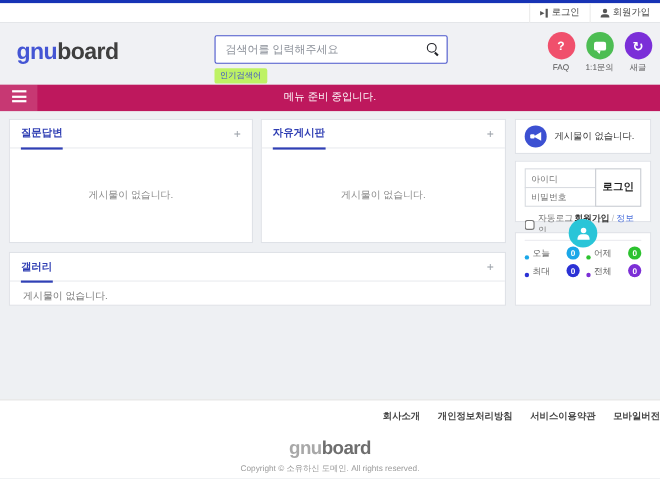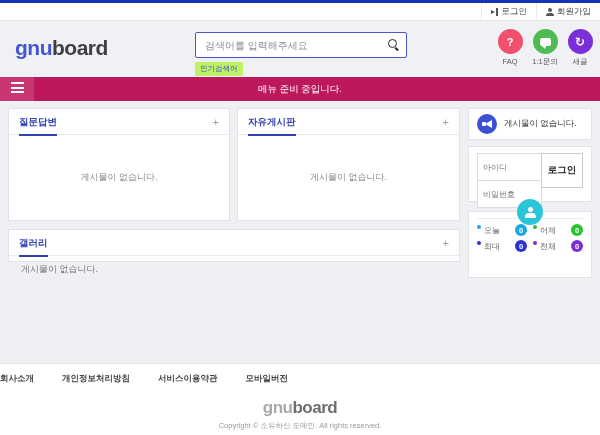--- a/index.html
+++ b/index.html
@@ -81,39 +81,39 @@
                  height:26px; line-height:26px; cursor:pointer; }
   .panel-title::after { content:""; position:absolute; left:0; bottom:-1px; height:2px; width:100%;
                         background:#3040b5; }
   .panel-plus { color:#9aa0a8; font-size:11px; cursor:pointer; line-height:26px; }
   .empty-center { height:85px; display:flex; align-items:center; justify-content:center;
                   color:#888; font-size:9px; }
   .empty-left { padding:7px 12px; color:#777; font-size:9px; }
 
   .panel-qa   { left:8px;   top:108px; width:222px; height:113px; }
   .panel-free { left:237px; top:108px; width:223px; height:113px; }
-  .panel-gallery { left:8px; top:229px; width:452px; height:33px; }
+  .panel-gallery { left:8px; top:229px; width:452px; height:49px; }
 
   
   .side-notice { left:468px; top:108px; width:124px; height:32px; display:flex; align-items:center;
                  padding:0 8px; }
   .notice-circle { width:20px; height:20px; border-radius:50%; background:#3c50d2; flex:0 0 20px;
                    display:flex; align-items:center; justify-content:center; }
   .icon-megaphone { position:relative; width:10px; height:9px; }
   .icon-megaphone::before { content:""; position:absolute; left:3px; top:0;
                             border-top:4.5px solid transparent; border-bottom:4.5px solid transparent;
                             border-right:7px solid #fff; }
   .icon-megaphone::after { content:""; position:absolute; left:0; top:2.5px; width:4px; height:4px;
                            background:#fff; border-radius:1px; }
   .notice-text { font-size:8.5px; color:#333; margin-left:7px; }
 
   .side-login { left:468px; top:146px; width:124px; height:56px; padding:6px 8px; }
   .login-row { display:flex; }
   .login-inputs { flex:1; display:flex; flex-direction:column; }
-  .li-input { width:100%; height:28px; border:1px solid #d9dce1; padding:0 5px; font-size:8px;
+  .li-input { width:100%; height:18px; border:1px solid #d9dce1; padding:0 5px; font-size:8px;
               color:#333; outline:none; background:#fff; font-family:inherit; }
   .li-input.pw { margin-top:-1px; }
   .login-btn { width:42px; height:35px; margin-left:-1px; background:#fff; border:1px solid #c8ccd2;
                font-size:9.5px; font-weight:bold; color:#222; cursor:pointer; font-family:inherit; }
   .login-sub { display:flex; justify-content:space-between; align-items:center; margin-top:5px; }
   .auto-wrap { display:flex; align-items:center; gap:3px; font-size:8px; color:#777; cursor:pointer; }
   .auto-wrap input { width:9px; height:9px; margin:0; }
   .login-links { font-size:8px; }
   .lnk-signup { color:#333; font-weight:bold; cursor:pointer; }
   .lnk-sep { color:#bbb; margin:0 2px; }
@@ -121,29 +121,29 @@
 
   .side-stats { left:468px; top:211px; width:124px; height:67px; overflow:visible; }
   .stats-circle { position:absolute; top:-13px; left:50%; transform:translateX(-50%);
                   width:26px; height:26px; border-radius:50%; background:#29c5d8;
                   display:flex; align-items:center; justify-content:center; }
   .stats-title { text-align:center; margin-top:16px; font-size:9.5px; font-weight:bold; color:#2f3eb3; }
   .stats-divider { border-top:1px solid #ececf0; margin:6px 8px 0; }
   .stats-grid { display:grid; grid-template-columns:1fr 1fr; padding:5px 8px 0; row-gap:4px;
                 column-gap:6px; }
   .stat-cell { display:flex; justify-content:space-between; align-items:center; }
-  .stat-label { display:flex; align-items:flex-start; gap:3px; font-size:8px; color:#666; }
+  .stat-label { display:flex; align-items:flex-end; gap:3px; font-size:8px; color:#666; }
   .stat-dot { width:4px; height:4px; border-radius:50%; }
   .stat-badge { width:12px; height:12px; border-radius:50%; color:#fff; font-size:7.5px;
                 font-weight:bold; display:flex; align-items:center; justify-content:center; }
 
   
   .footer { position:absolute; top:363px; left:0; width:600px; height:72px; background:#fff;
             border-top:1px solid #e2e2e2; }
-  .footer-links { display:flex; justify-content:flex-start; gap:28px; margin-top:9px; }
+  .footer-links { display:flex; justify-content:flex-end; gap:16px; margin-top:9px; }
   .footer-links span { font-size:8.5px; font-weight:bold; color:#444; cursor:pointer; }
   .footer-logo { margin-top:13px; }
   .copyright { text-align:center; font-size:7.5px; color:#9a9a9a; margin-top:3px; }
 </style>
 </head>
 <body>
 
 <div class="page">
 
   <div class="topline"></div>

